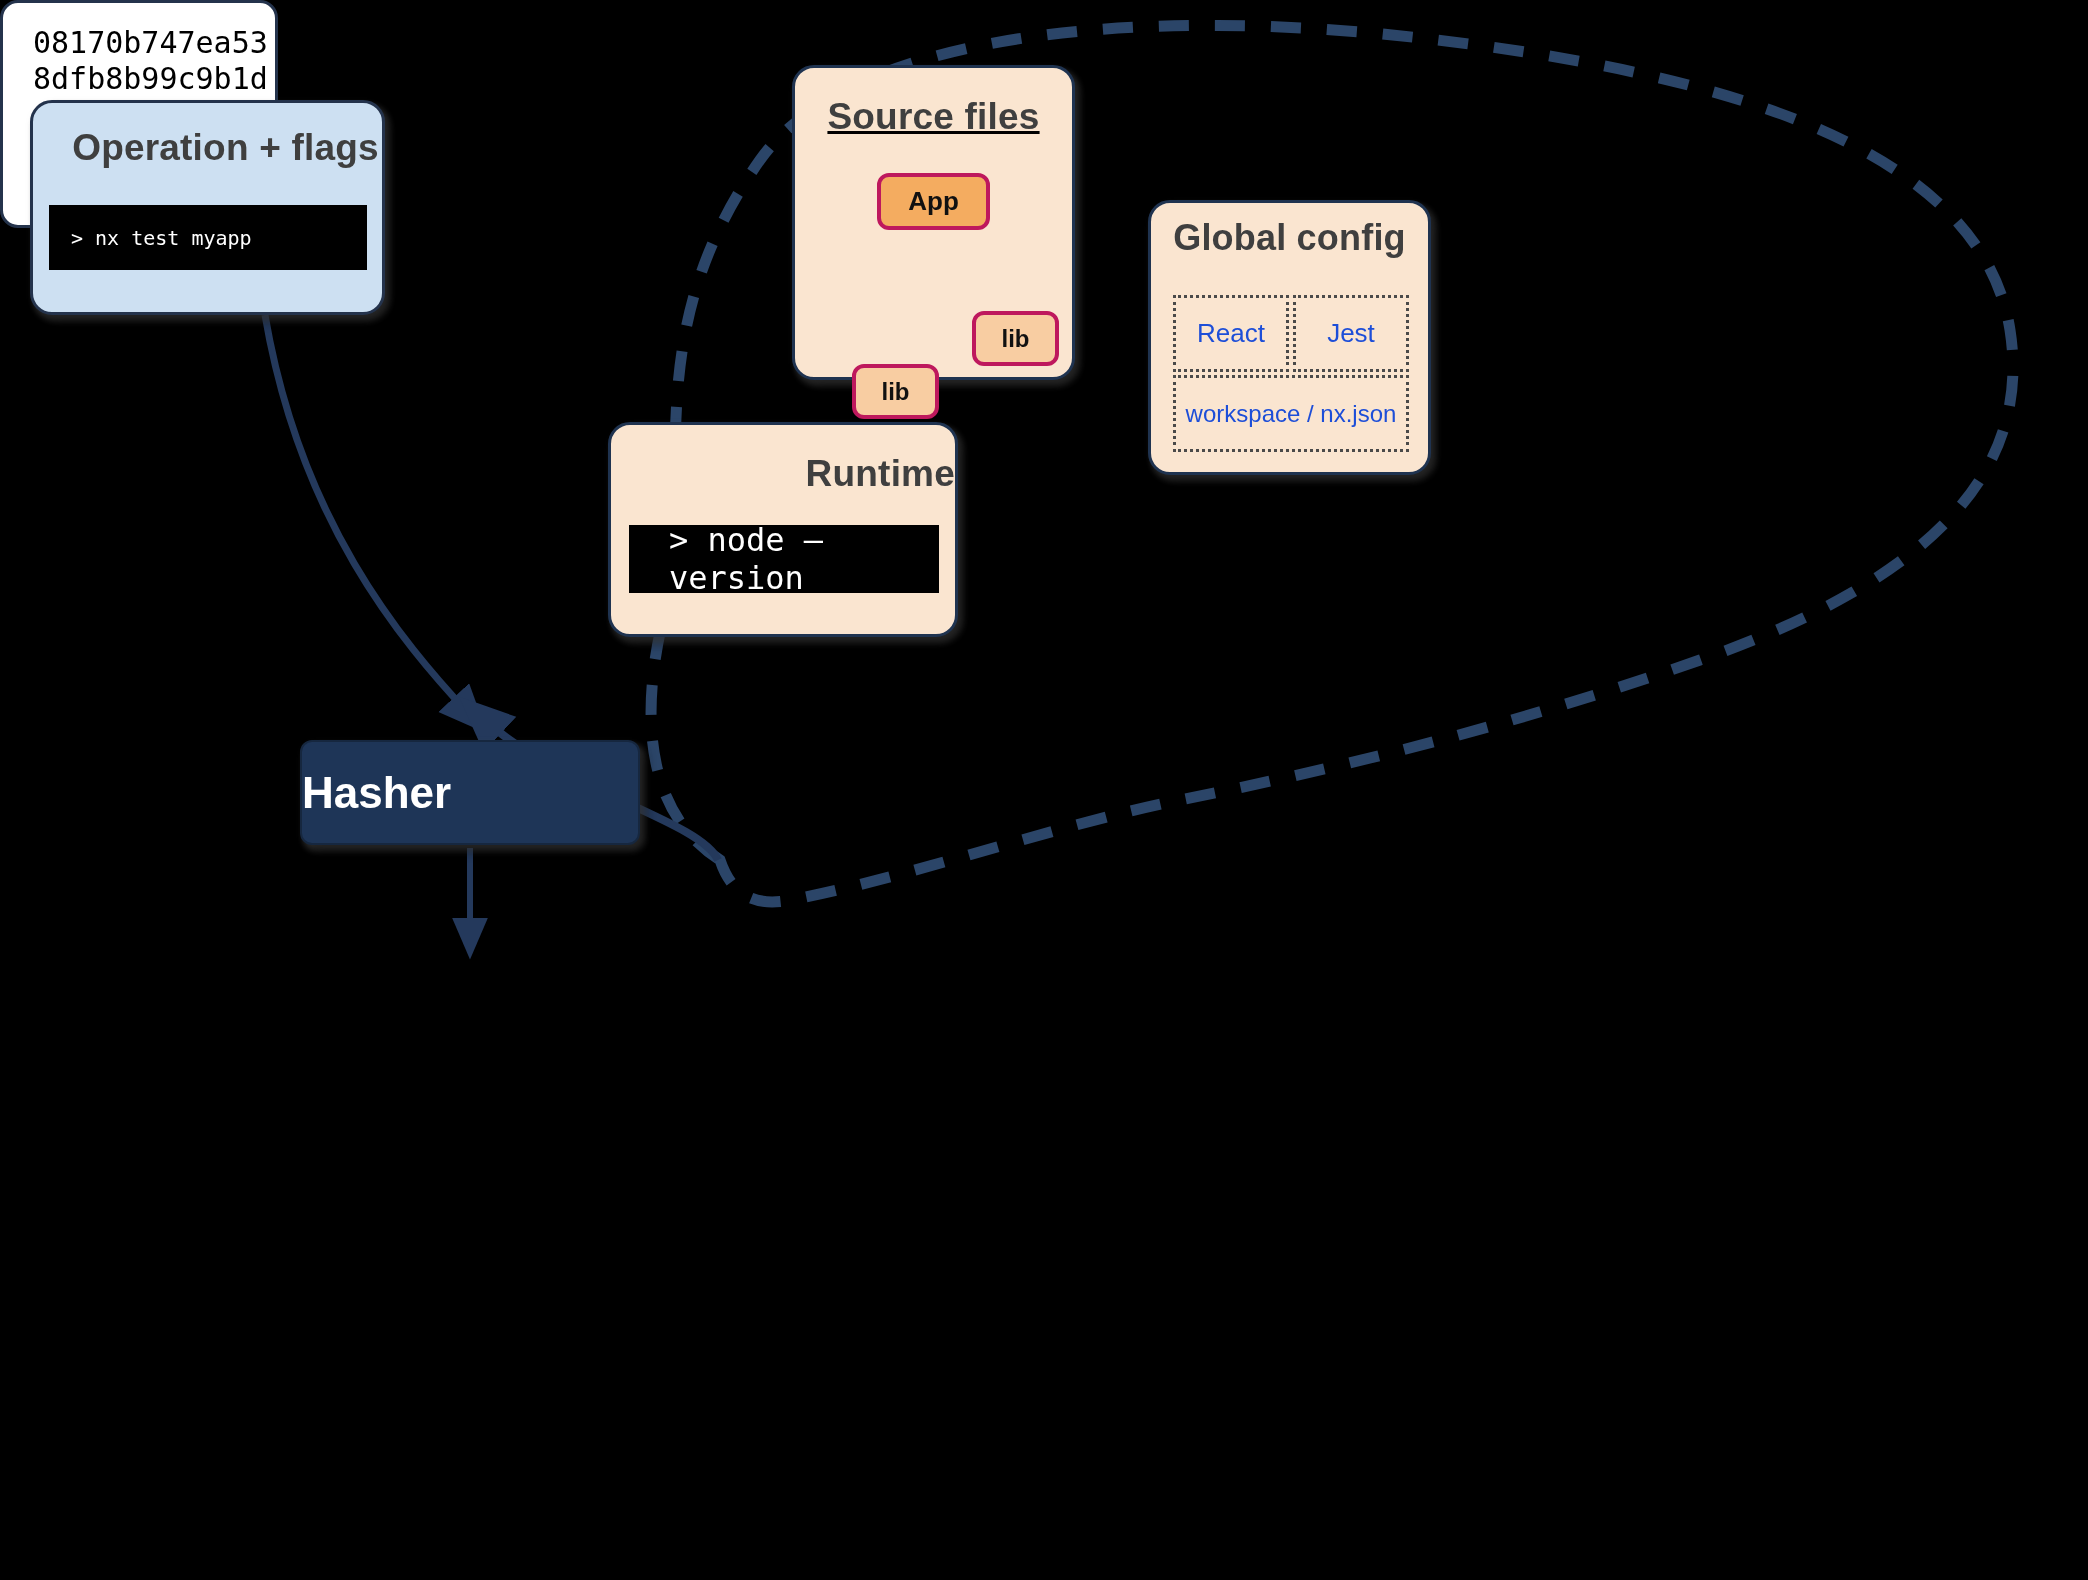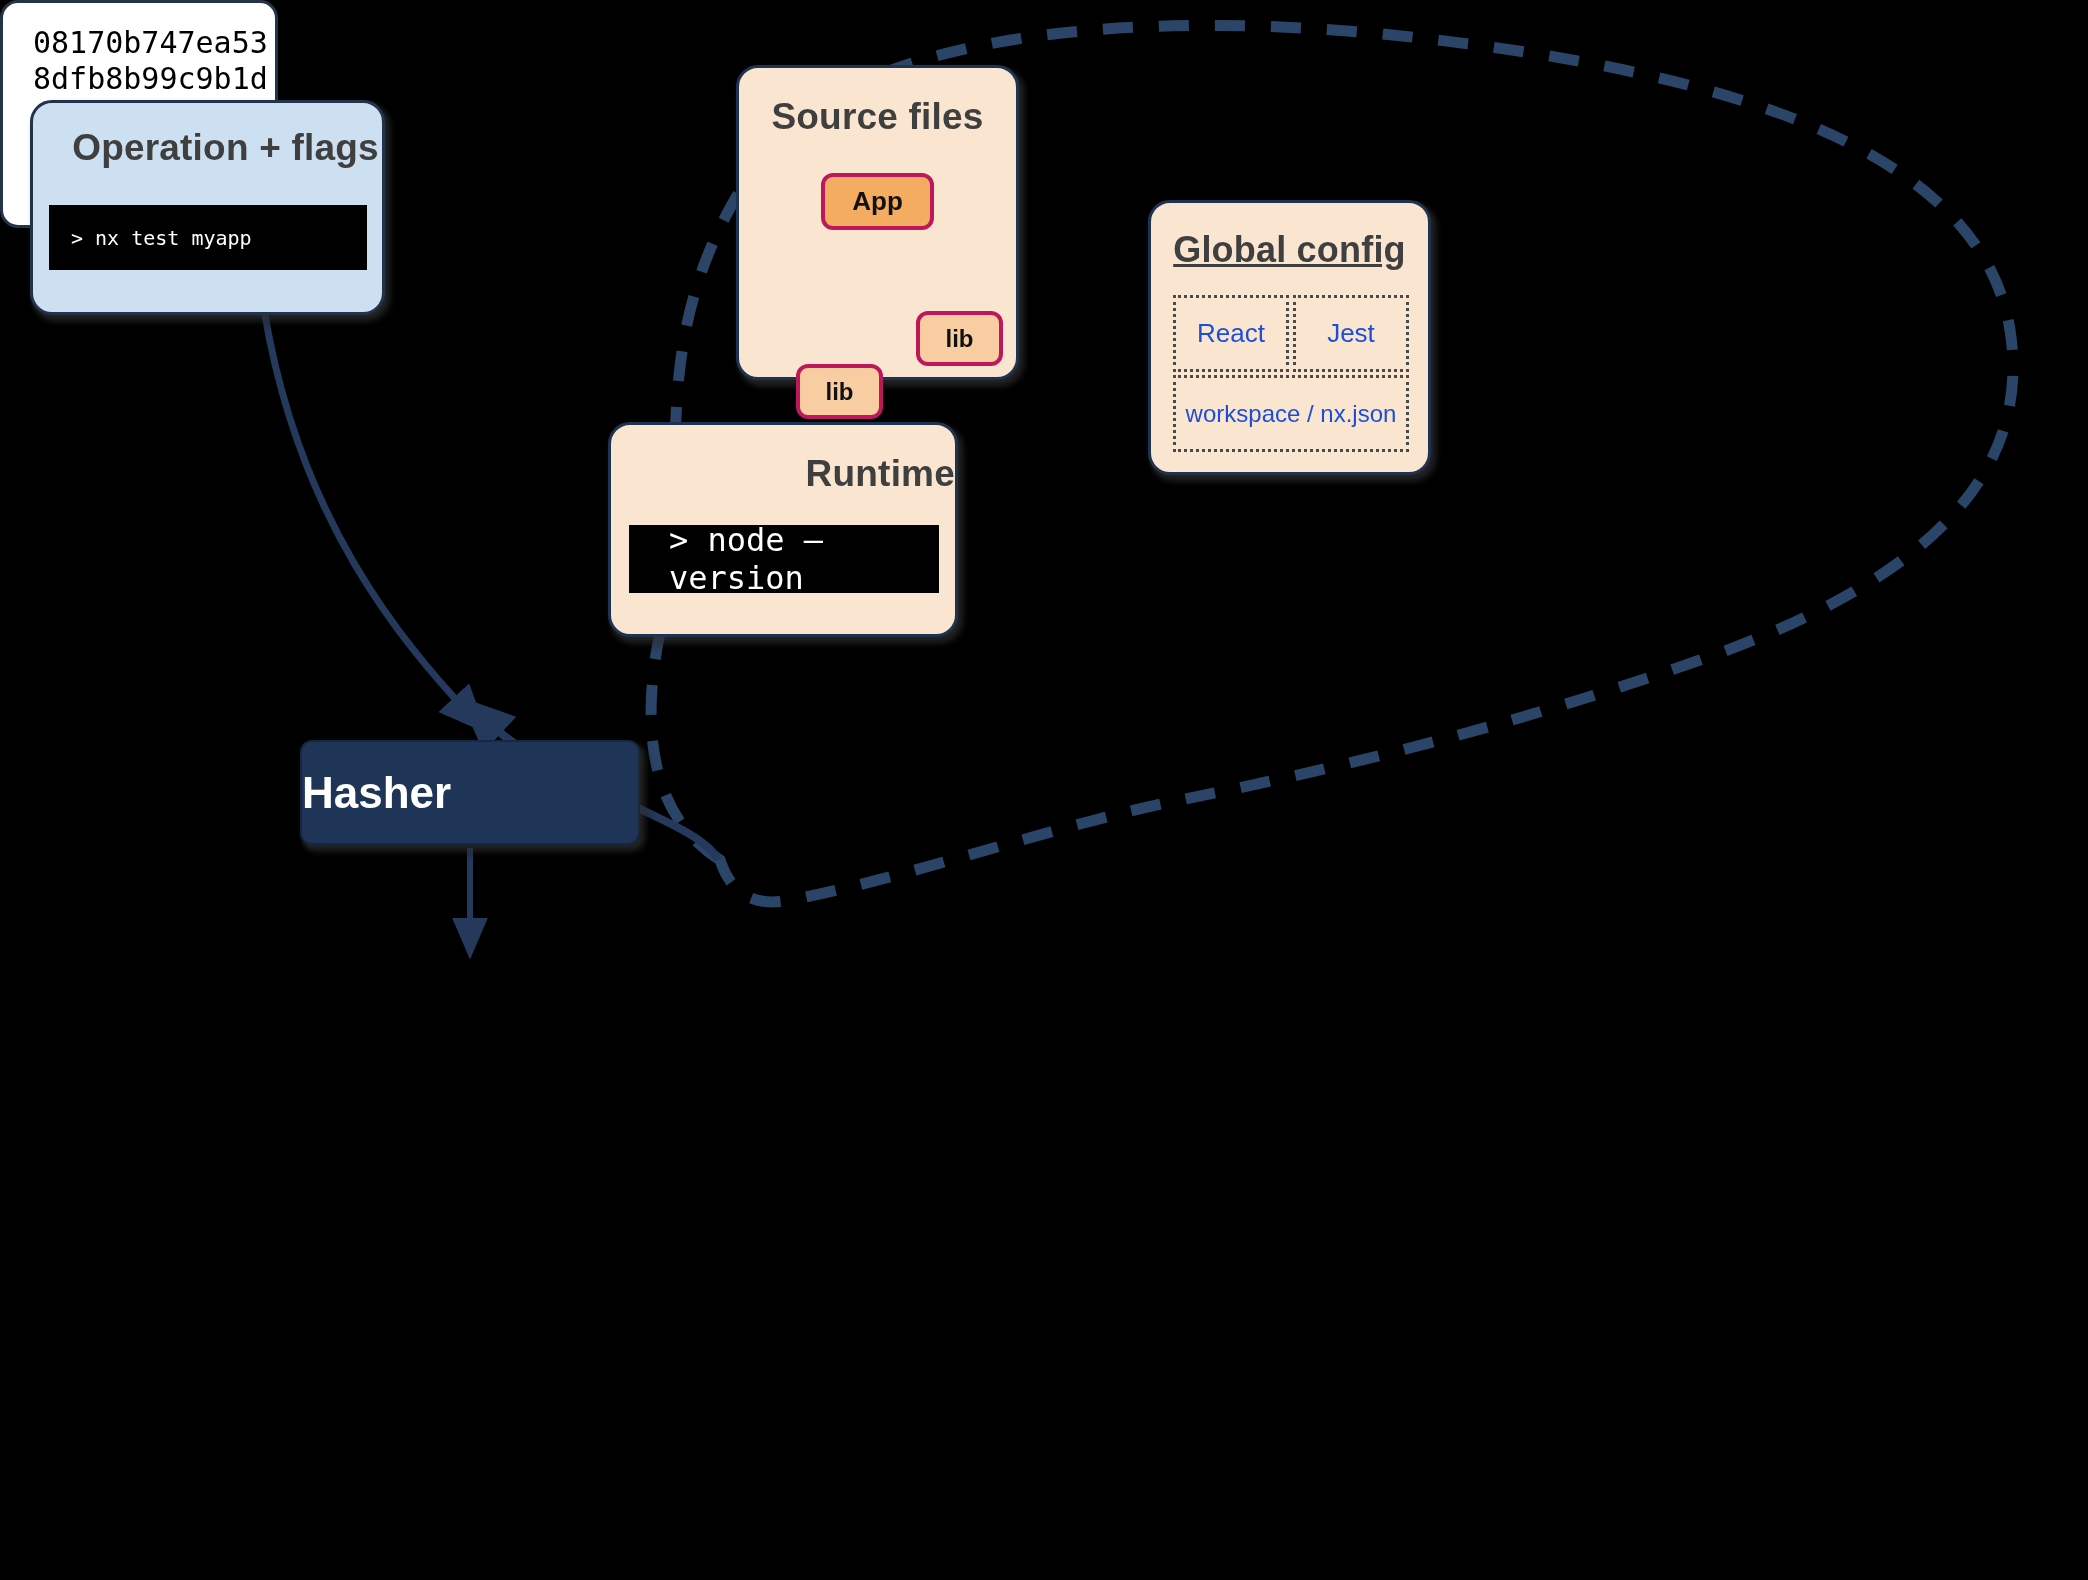--- a/index.html
+++ b/index.html
@@ -66,25 +66,26 @@
     left: 16px;
     top: 102px;
     width: 318px;
     height: 65px;
     font-size: 20px;
     padding-left: 22px;
   }
 
   
   #source-card {
-    left: 736px;
+    left: 792px;
     top: 65px;
     width: 283px;
     height: 315px;
     background: #fae5d0;
+    text-decoration: underline;
   }
   #source-card .card-title {
     font-size: 37px;
     margin-top: 28px;
   }
   .node-box {
     position: absolute;
     box-sizing: border-box;
     border: 4px solid #be185d;
     border-radius: 12px;
@@ -122,22 +123,21 @@
   
   #globalconfig-card {
     left: 1148px;
     top: 200px;
     width: 283px;
     height: 275px;
     background: #fae5d0;
   }
   #globalconfig-card .card-title {
     font-size: 36px;
-    margin-top: 26px;
-    text-decoration: underline;
+    margin-top: 14px;
   }
   .dotted-cell {
     position: absolute;
     box-sizing: border-box;
     border: 3px dotted #4a4a4a;
     display: flex;
     align-items: center;
     justify-content: center;
     color: #1d4ed8;
     font-size: 26px;

